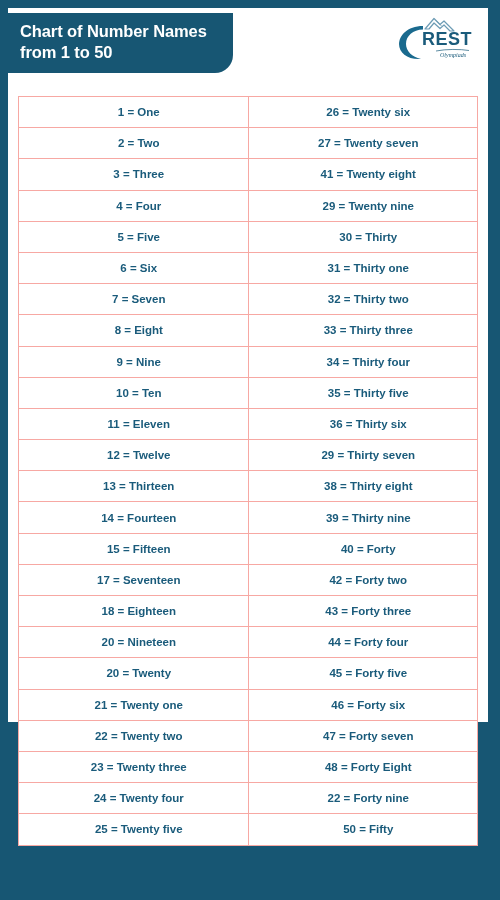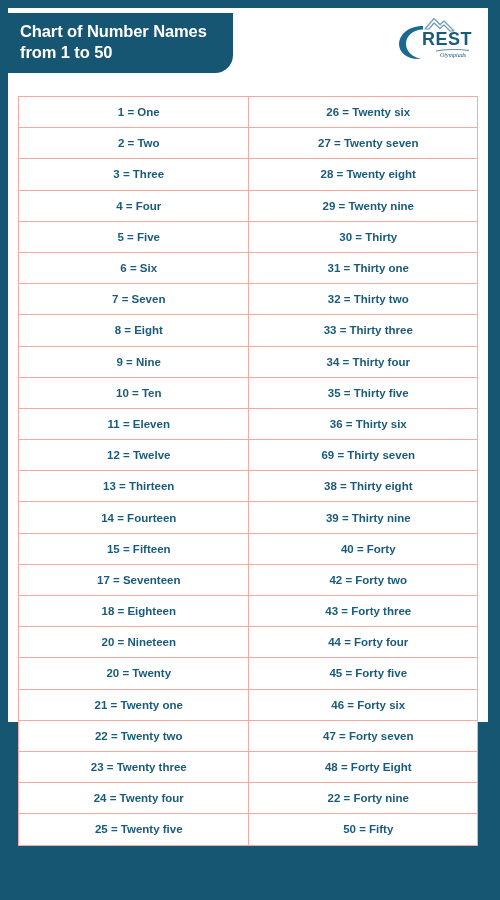--- a/index.html
+++ b/index.html
@@ -129,21 +129,21 @@
             <tr>
               <td>1 = One</td>
               <td>26 = Twenty six</td>
             </tr>
             <tr>
               <td>2 = Two</td>
               <td>27 = Twenty seven</td>
             </tr>
             <tr>
               <td>3 = Three</td>
-              <td>28 = Twenty eight</td>
+              <td>41 = Twenty eight</td>
             </tr>
             <tr>
               <td>4 = Four</td>
               <td>29 = Twenty nine</td>
             </tr>
             <tr>
               <td>5 = Five</td>
               <td>30 = Thirty</td>
             </tr>
             <tr>
@@ -165,21 +165,21 @@
             <tr>
               <td>10 = Ten</td>
               <td>35 = Thirty five</td>
             </tr>
             <tr>
               <td>11 = Eleven</td>
               <td>36 = Thirty six</td>
             </tr>
             <tr>
               <td>12 = Twelve</td>
-              <td>69 = Thirty seven</td>
+              <td>29 = Thirty seven</td>
             </tr>
             <tr>
               <td>13 = Thirteen</td>
               <td>38 = Thirty eight</td>
             </tr>
             <tr>
               <td>14 = Fourteen</td>
               <td>39 = Thirty nine</td>
             </tr>
             <tr>

